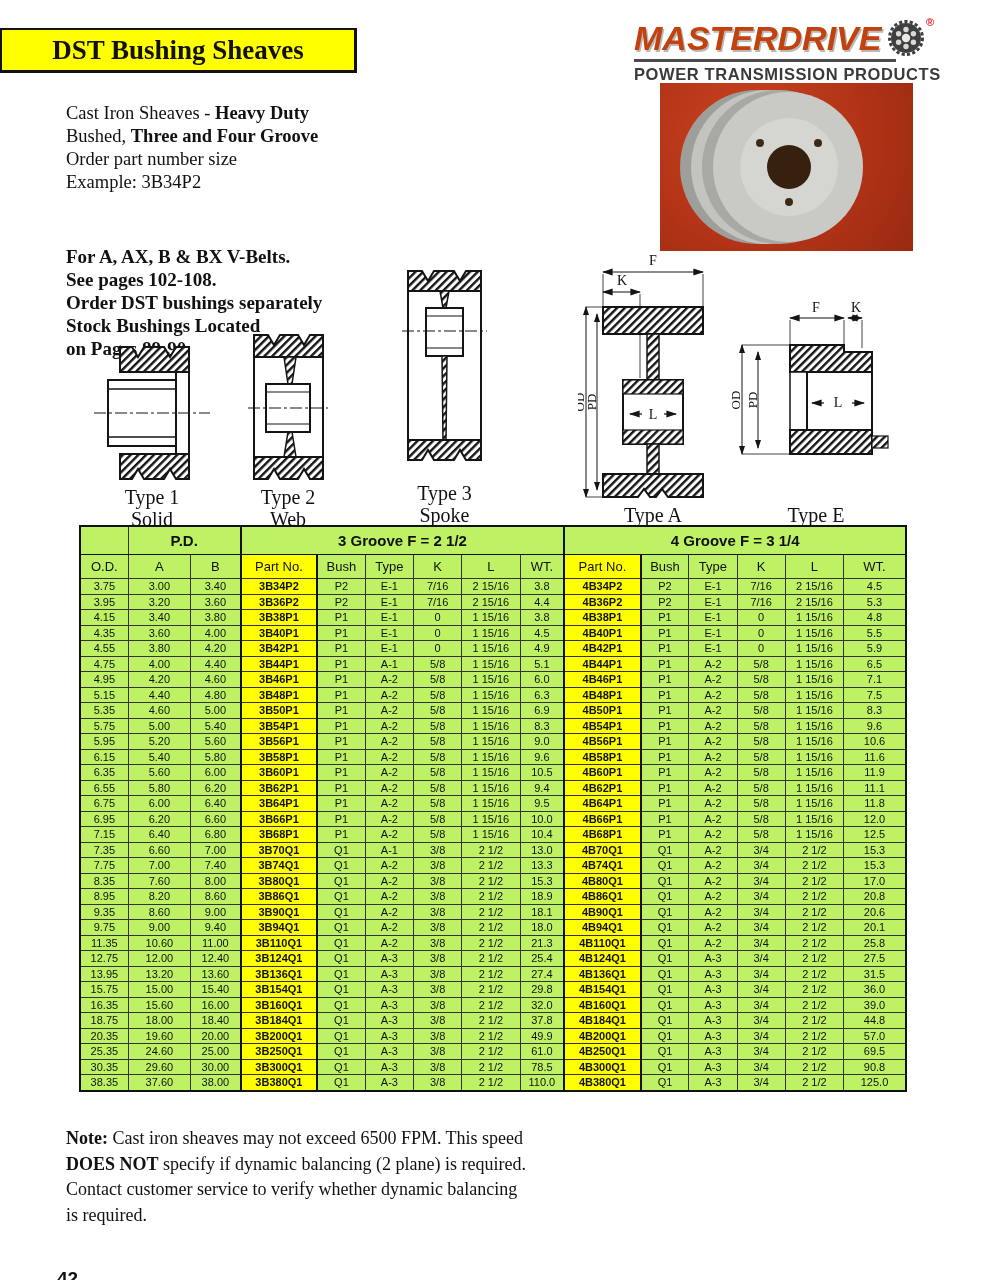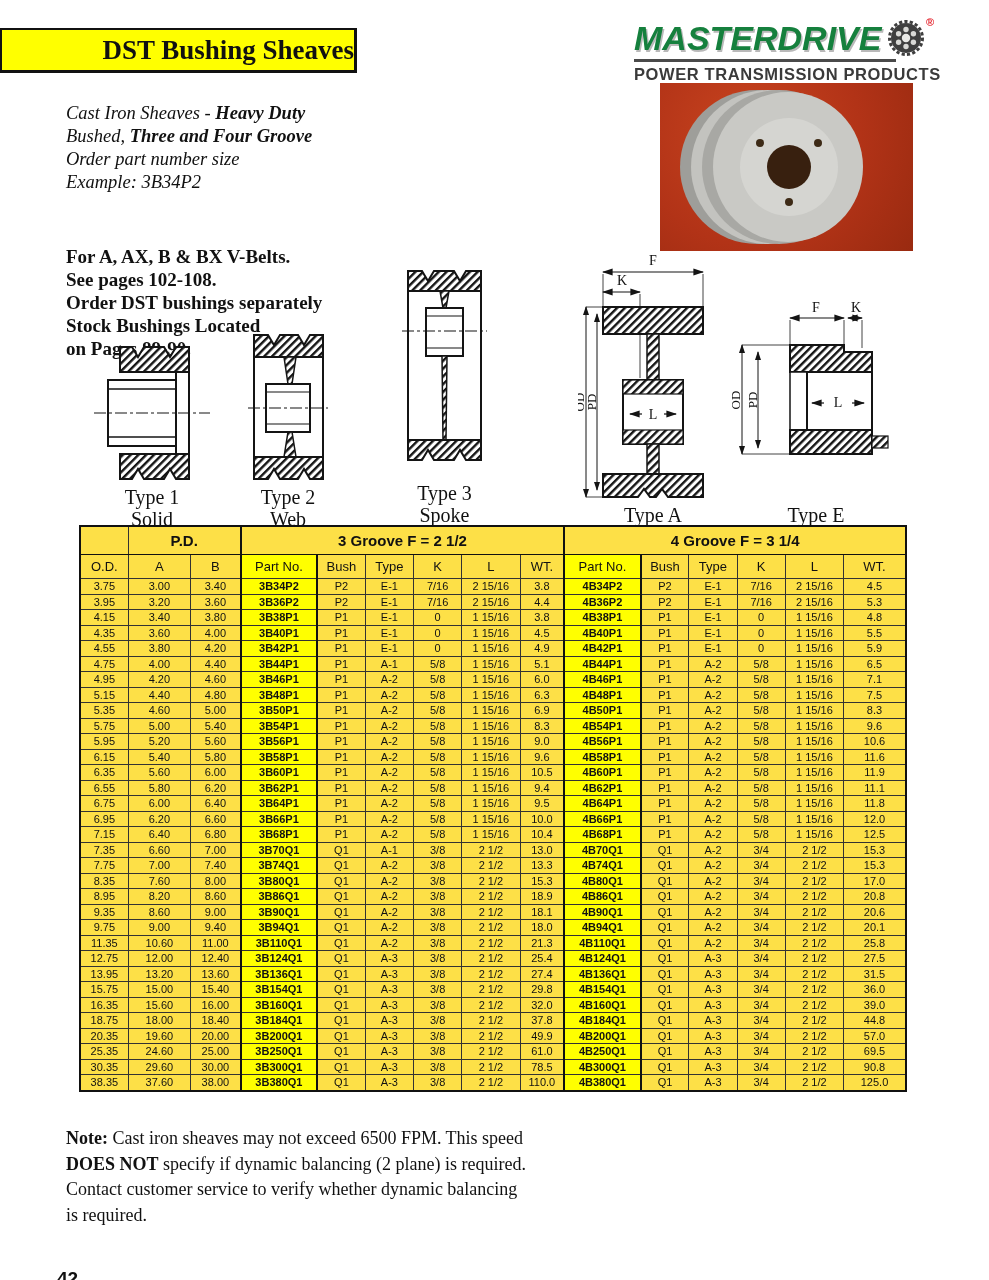--- a/index.html
+++ b/index.html
@@ -4,55 +4,55 @@
 <style>
   html,body{margin:0;padding:0;}
   body{
     width:989px;height:1280px;position:relative;background:#ffffff;
     font-family:"Liberation Serif", serif;color:#111;overflow:hidden;
   }
   
   .title-box{
     position:absolute;left:0;top:28px;width:352px;height:40px;
     background:#ffff00;border:2px solid #111;border-right-width:3px;border-bottom-width:3px;
-    display:flex;align-items:center;justify-content:flex-end;
+    display:flex;align-items:center;justify-content:center;
   }
   .title-box span{font-size:27px;font-weight:bold;font-family:"Liberation Serif",serif;}
   .logo{position:absolute;left:634px;top:18px;width:300px;}
   .brand-row{position:relative;height:40px;}
   .brand{
     font-family:"Liberation Sans",sans-serif;font-style:italic;font-weight:bold;
-    font-size:34px;color:#15803d;letter-spacing:0px;line-height:40px;
+    font-size:34px;color:#c2410c;letter-spacing:0px;line-height:40px;
     text-shadow:1.5px 1.5px 0 #b9b9b9;
   }
   .gear{position:absolute;right:10px;top:2px;}
   .reg{position:absolute;right:0;top:-2px;color:#e4202a;font-size:11px;font-family:"Liberation Sans",sans-serif;font-weight:bold;}
   .logo-rule{height:2.5px;background:#4a4a4a;width:262px;margin:1px 0 3px 0;}
   .tagline{
     font-family:"Liberation Sans",sans-serif;font-weight:bold;font-size:16.5px;
     color:#3a3a3a;letter-spacing:0.6px;white-space:nowrap;
   }
   
-  .intro{position:absolute;left:66px;top:102px;font-size:18.5px;line-height:23px;font-style:italic;}
+  .intro{position:absolute;left:66px;top:102px;font-size:18.5px;line-height:23px;}
   .notice{position:absolute;left:66px;top:245px;font-size:19px;line-height:23px;font-weight:bold;}
   
   .photo{
     position:absolute;left:660px;top:83px;width:253px;height:168px;
     background:radial-gradient(circle at 35% 30%, #c8441f 0%, #b23317 55%, #992a10 100%);
     overflow:hidden;
   }
   .photo .c{position:absolute;border-radius:50%;}
   
   .fig{position:absolute;text-align:center;}
   .fig .cap{font-size:20px;line-height:22px;font-family:"Liberation Serif",serif;}
   svg text{font-family:"Liberation Serif",serif;font-size:14px;fill:#111;}
   svg text.rot{font-size:13px;}
   
   .tbl-wrap{position:absolute;left:79px;top:525px;}
-  table{border-collapse:collapse;table-layout:fixed;width:828px;background:#fde047;
+  table{border-collapse:collapse;table-layout:fixed;width:828px;background:#bef264;
     font-family:"Liberation Sans",sans-serif;}
   table, th, td{border:1px solid #333;}
   table{border:2.5px solid #111;}
   th.group{height:25px;font-size:15px;font-weight:bold;border-bottom:1.5px solid #111;}
   th.colh{height:21px;font-size:13px;font-weight:normal;}
   td{font-size:11px;line-height:12.5px;padding:1px 2px;text-align:center;white-space:nowrap;}
   .yellow{background:#ffff00;}
   .partcol{border-left:2px solid #111;border-right:2px solid #111;}
   td.partcol{font-weight:bold;}
   

